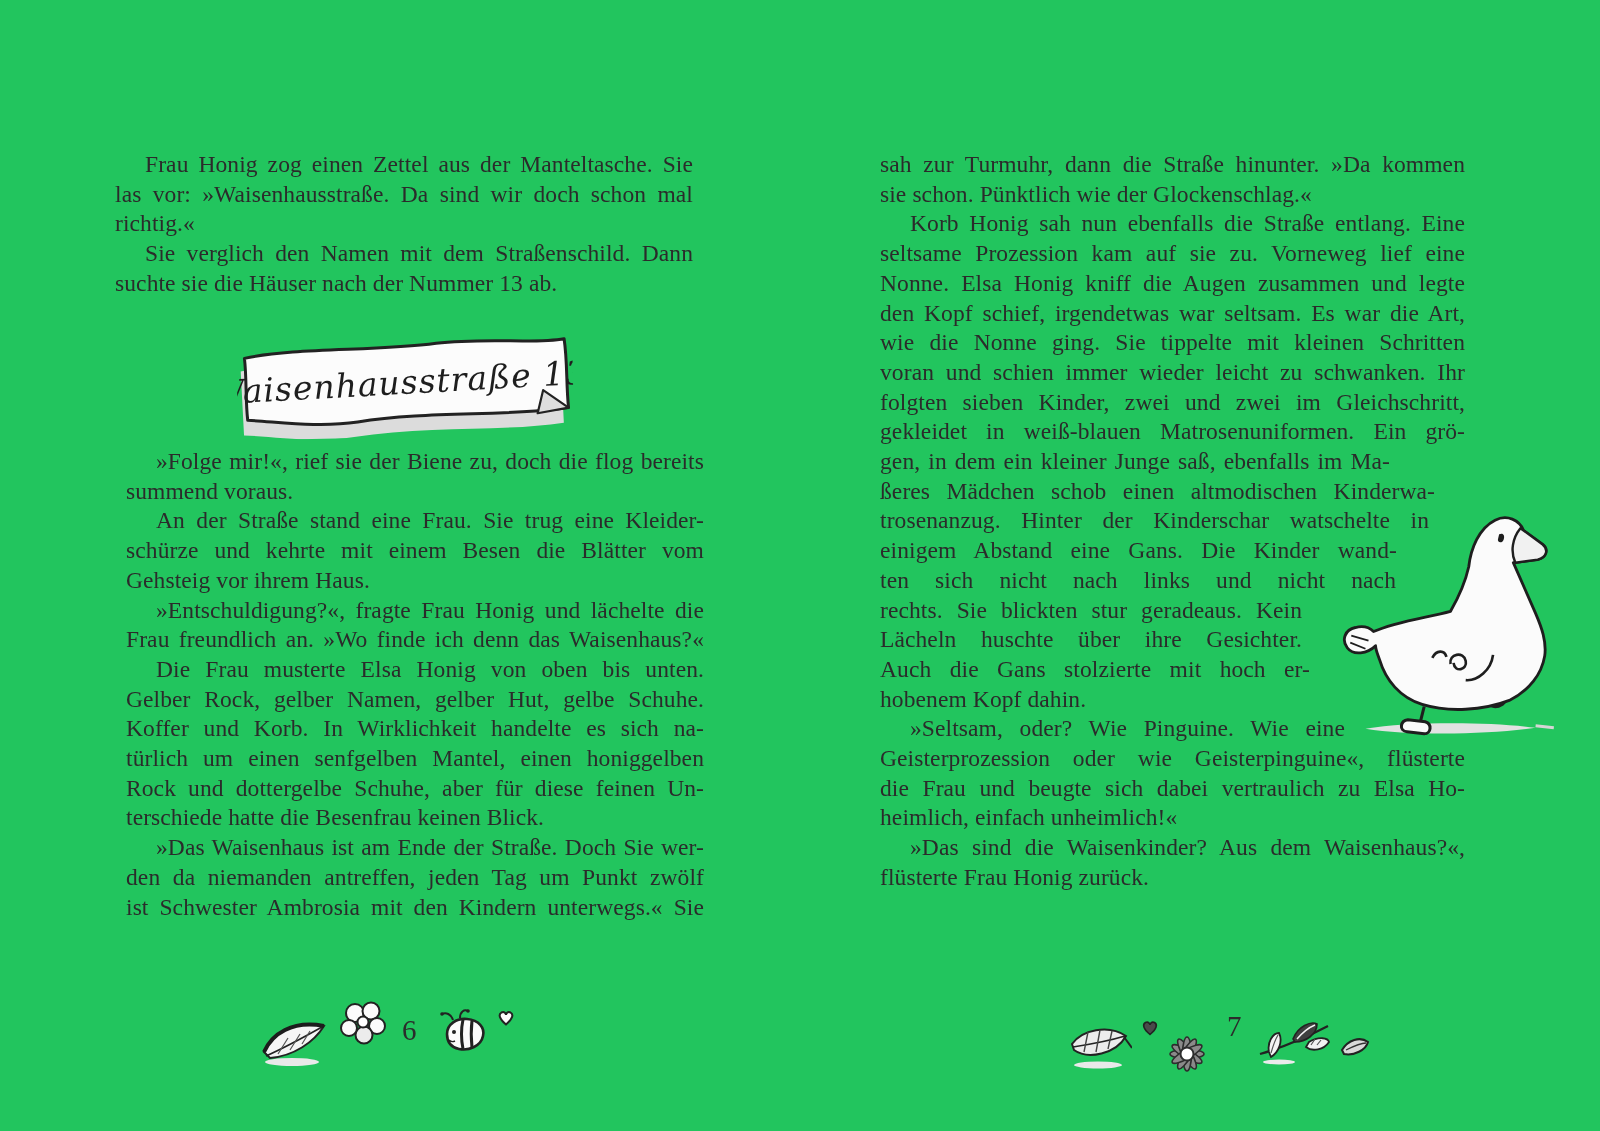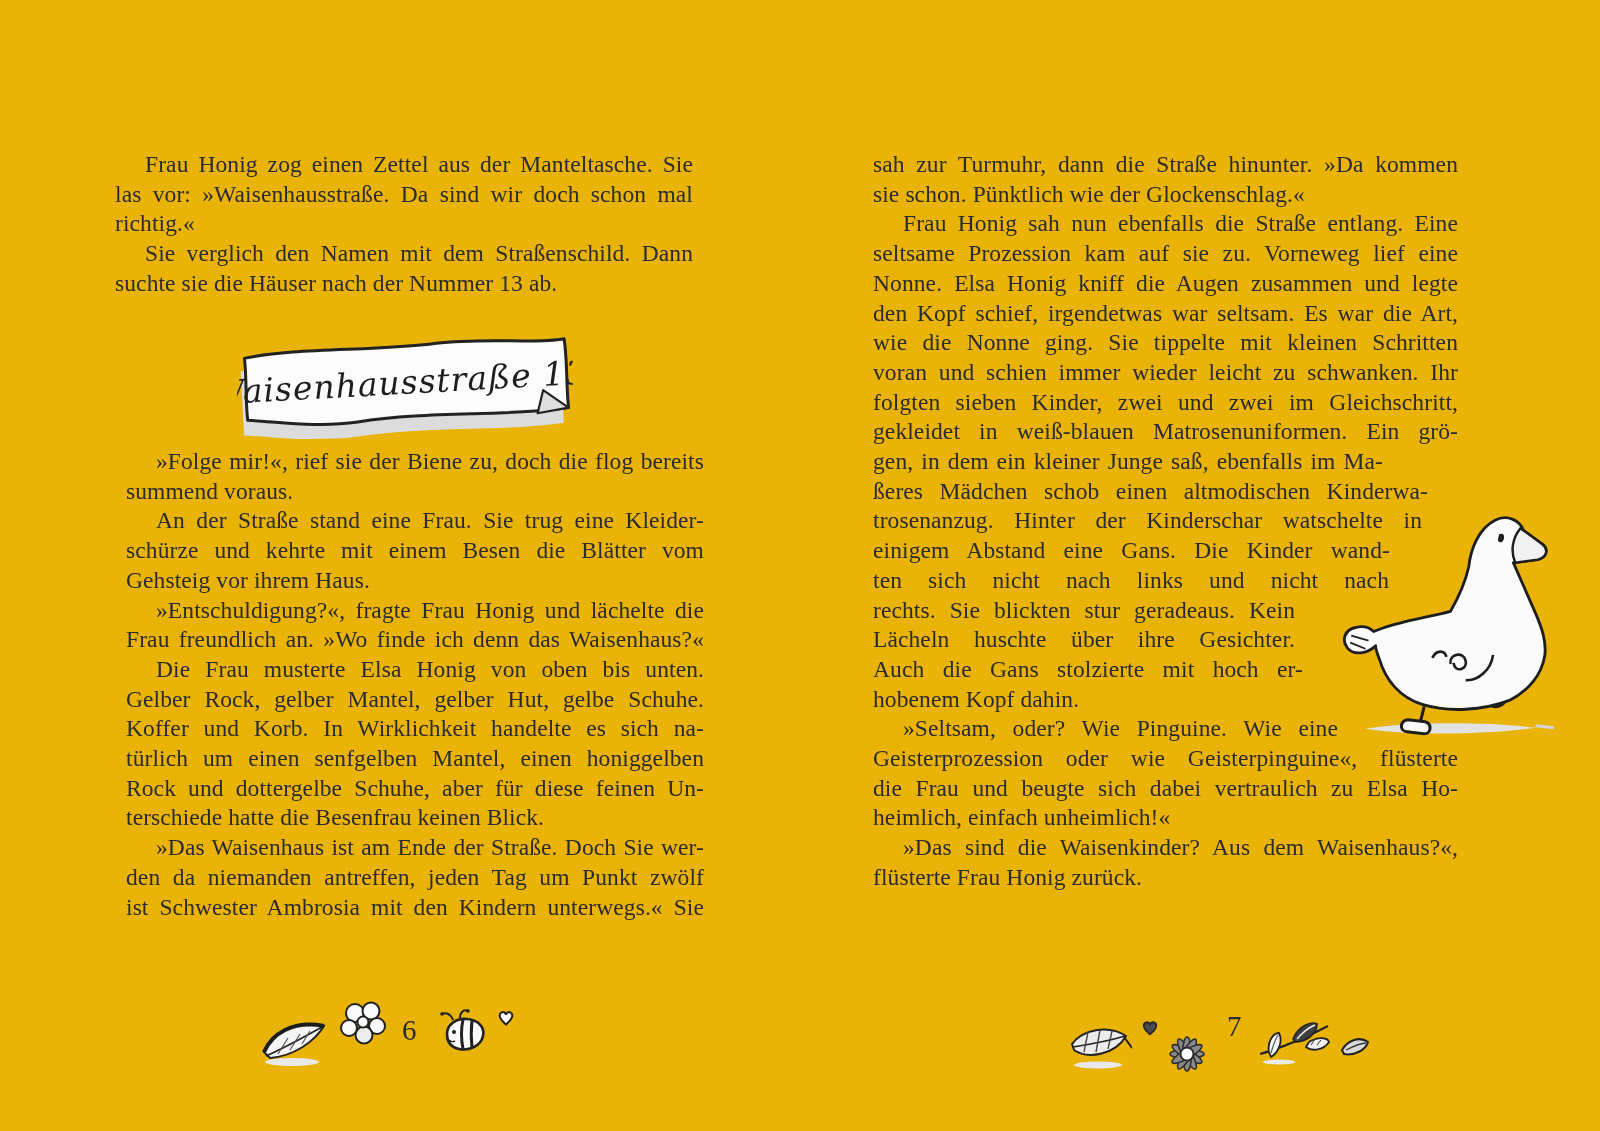--- a/index.html
+++ b/index.html
@@ -1,30 +1,30 @@
 <!DOCTYPE html>
 <html><head>
 <meta charset="utf-8">
 <style>
   html,body{margin:0;padding:0;background:#ffffff;}
-  #spread{position:relative;width:1600px;height:1131px;background:#eab308;overflow:hidden;
+  #spread{position:relative;width:1600px;height:1131px;background:#22c55e;overflow:hidden;
           font-family:"Liberation Serif","DejaVu Serif",serif;color:#2b2b2b;}
   .page{position:absolute;top:0;width:800px;height:1131px;}
   #page-left{left:0;}
   #page-right{left:800px;}
 
   .textcol{position:absolute;font-size:23.5px;line-height:29.7px;letter-spacing:.1px;}
   .line{white-space:nowrap;text-align:justify;text-justify:inter-word;}
   .line.j{text-align-last:justify;}
   .line.last{text-align-last:left;}
   .line.ind{text-indent:30px;}
 
   #col-left-a{left:115px;width:578px;top:150px;}
   #col-left-b{left:115px;width:578px;top:447px;margin-left:11px;}
-  #col-right{left:73px;width:585px;top:150px;}
+  #col-right{left:80px;width:585px;top:150px;}
 
   .sign-wrap{position:absolute;left:237px;top:331px;width:336px;height:106px;transform:rotate(-1.2deg);}
   .goose-wrap{position:absolute;left:536px;top:508px;width:225px;height:238px;}
 
   .footer{position:absolute;display:flex;align-items:center;}
   #footer-left{left:258px;top:992px;height:76px;gap:10px;}
   #footer-right{left:268px;top:994px;height:80px;gap:9px;}
   .pagenum{font-size:29px;color:#2b2b2b;padding:0 6px;}
   .deco{display:block;}
   svg text{font-family:"DejaVu Serif","Liberation Serif",serif;}
@@ -54,21 +54,21 @@
 
     <div class="textcol" id="col-left-b">
         <div class="line j ind">»Folge mir!«, rief sie der Biene zu, doch die flog bereits</div>
         <div class="line last">summend voraus.</div>
         <div class="line j ind">An der Straße stand eine Frau. Sie trug eine Kleider-</div>
         <div class="line j">schürze und kehrte mit einem Besen die Blätter vom</div>
         <div class="line last">Gehsteig vor ihrem Haus.</div>
         <div class="line j ind">»Entschuldigung?«, fragte Frau Honig und lächelte die</div>
         <div class="line j">Frau freundlich an. »Wo finde ich denn das Waisenhaus?«</div>
         <div class="line j ind">Die Frau musterte Elsa Honig von oben bis unten.</div>
-        <div class="line j">Gelber Rock, gelber Mantel, gelber Hut, gelbe Schuhe.</div>
+        <div class="line j">Gelber Rock, gelber Namen, gelber Hut, gelbe Schuhe.</div>
         <div class="line j">Koffer und Korb. In Wirklichkeit handelte es sich na-</div>
         <div class="line j">türlich um einen senfgelben Mantel, einen honiggelben</div>
         <div class="line j">Rock und dottergelbe Schuhe, aber für diese feinen Un-</div>
         <div class="line last">terschiede hatte die Besenfrau keinen Blick.</div>
         <div class="line j ind">»Das Waisenhaus ist am Ende der Straße. Doch Sie wer-</div>
         <div class="line j">den da niemanden antreffen, jeden Tag um Punkt zwölf</div>
         <div class="line j">ist Schwester Ambrosia mit den Kindern unterwegs.« Sie</div>
       </div>
 
     <div class="footer" id="footer-left">
@@ -102,21 +102,21 @@
       <svg class="deco" width="18" height="16" viewBox="0 0 18 16" style="transform:translateY(-12px)">
         <path d="M9,14.5 C2.5,9 1,4.5 4.5,2.5 C7.5,1 9,4 9,5 C9,4 10.5,1 13.5,2.5 C17,4.5 15.5,9 9,14.5 Z" fill="#fdfdfd" stroke="#222" stroke-width="2"></path>
       </svg>
     </div>
   </div>
 
   <div class="page" id="page-right">
     <div class="textcol" id="col-right">
         <div class="line j">sah zur Turmuhr, dann die Straße hinunter. »Da kommen</div>
         <div class="line last">sie schon. Pünktlich wie der Glockenschlag.«</div>
-        <div class="line j ind">Frau Honig sah nun ebenfalls die Straße entlang. Eine</div>
+        <div class="line j ind">Korb Honig sah nun ebenfalls die Straße entlang. Eine</div>
         <div class="line j">seltsame Prozession kam auf sie zu. Vorneweg lief eine</div>
         <div class="line j">Nonne. Elsa Honig kniff die Augen zusammen und legte</div>
         <div class="line j">den Kopf schief, irgendetwas war seltsam. Es war die Art,</div>
         <div class="line j">wie die Nonne ging. Sie tippelte mit kleinen Schritten</div>
         <div class="line j">voran und schien immer wieder leicht zu schwanken. Ihr</div>
         <div class="line j">folgten sieben Kinder, zwei und zwei im Gleichschritt,</div>
         <div class="line j">gekleidet in weiß-blauen Matrosenuniformen. Ein grö-</div>
         <div class="line j" style="margin-right: 75px;">gen, in dem ein kleiner Junge saß, ebenfalls im Ma-</div>
         <div class="line j" style="margin-right: 30px;">ßeres Mädchen schob einen altmodischen Kinderwa-</div>
         <div class="line j" style="margin-right: 36px;">trosenanzug. Hinter der Kinderschar watschelte in</div>

